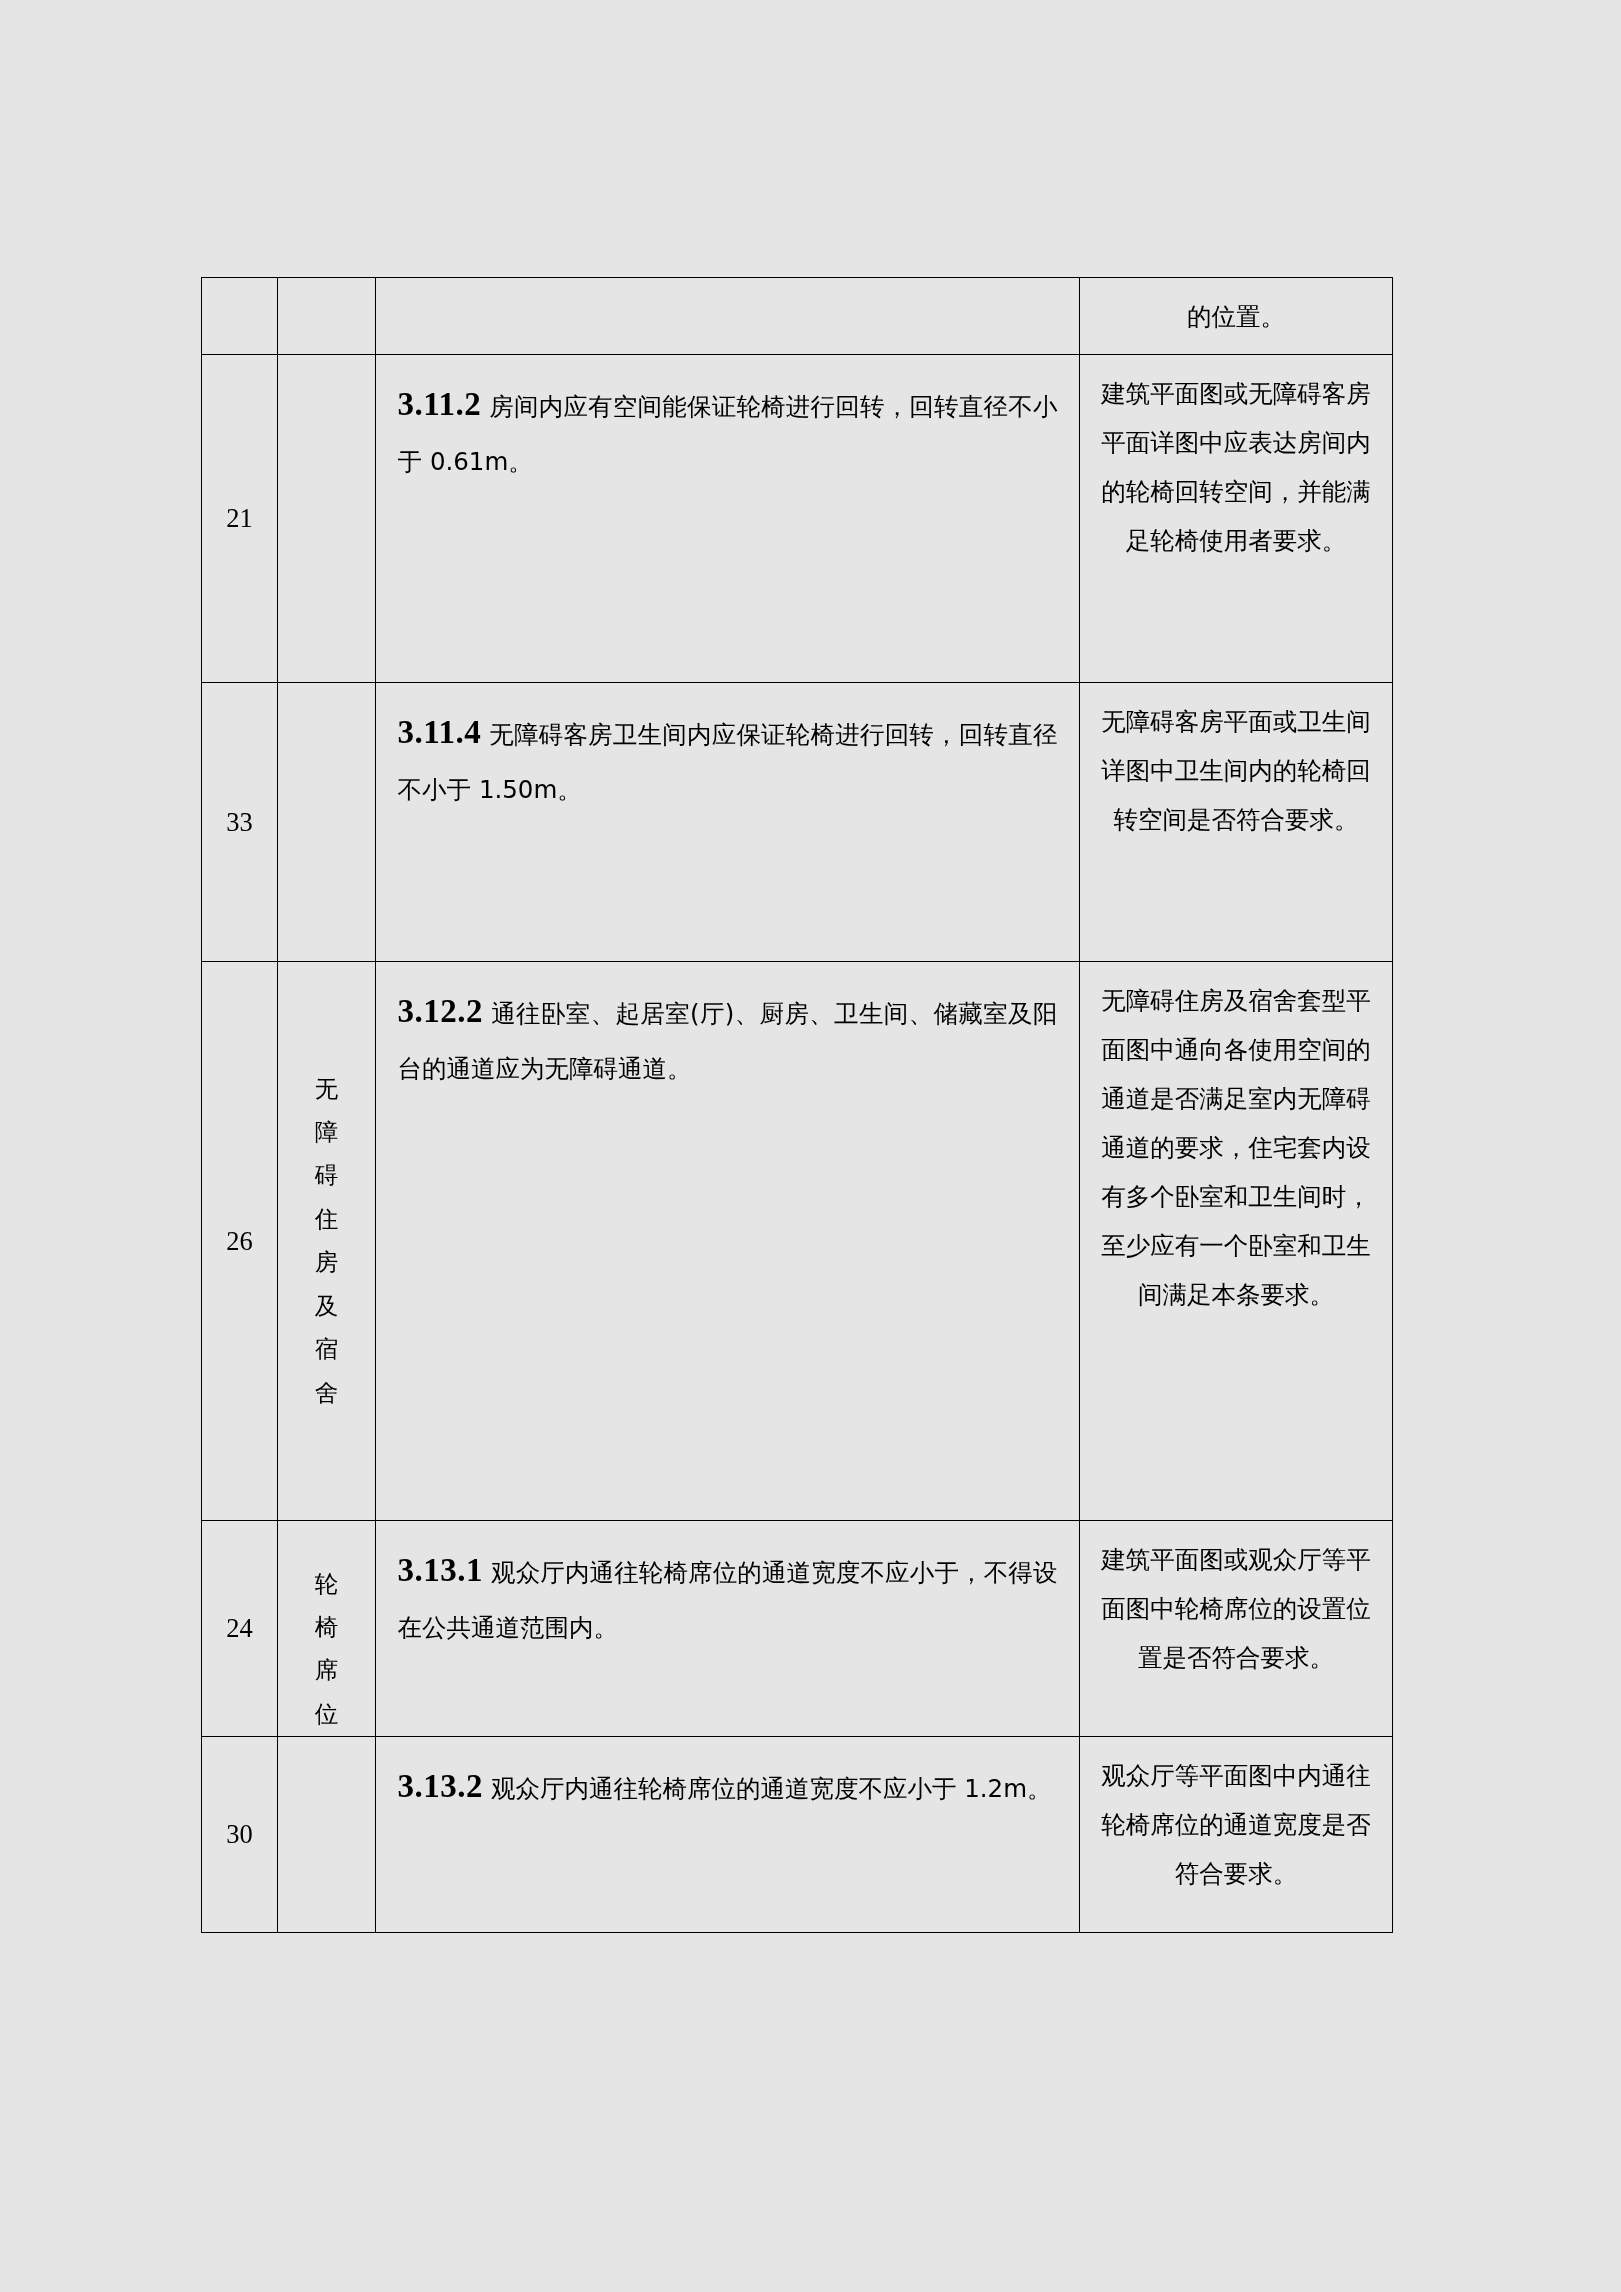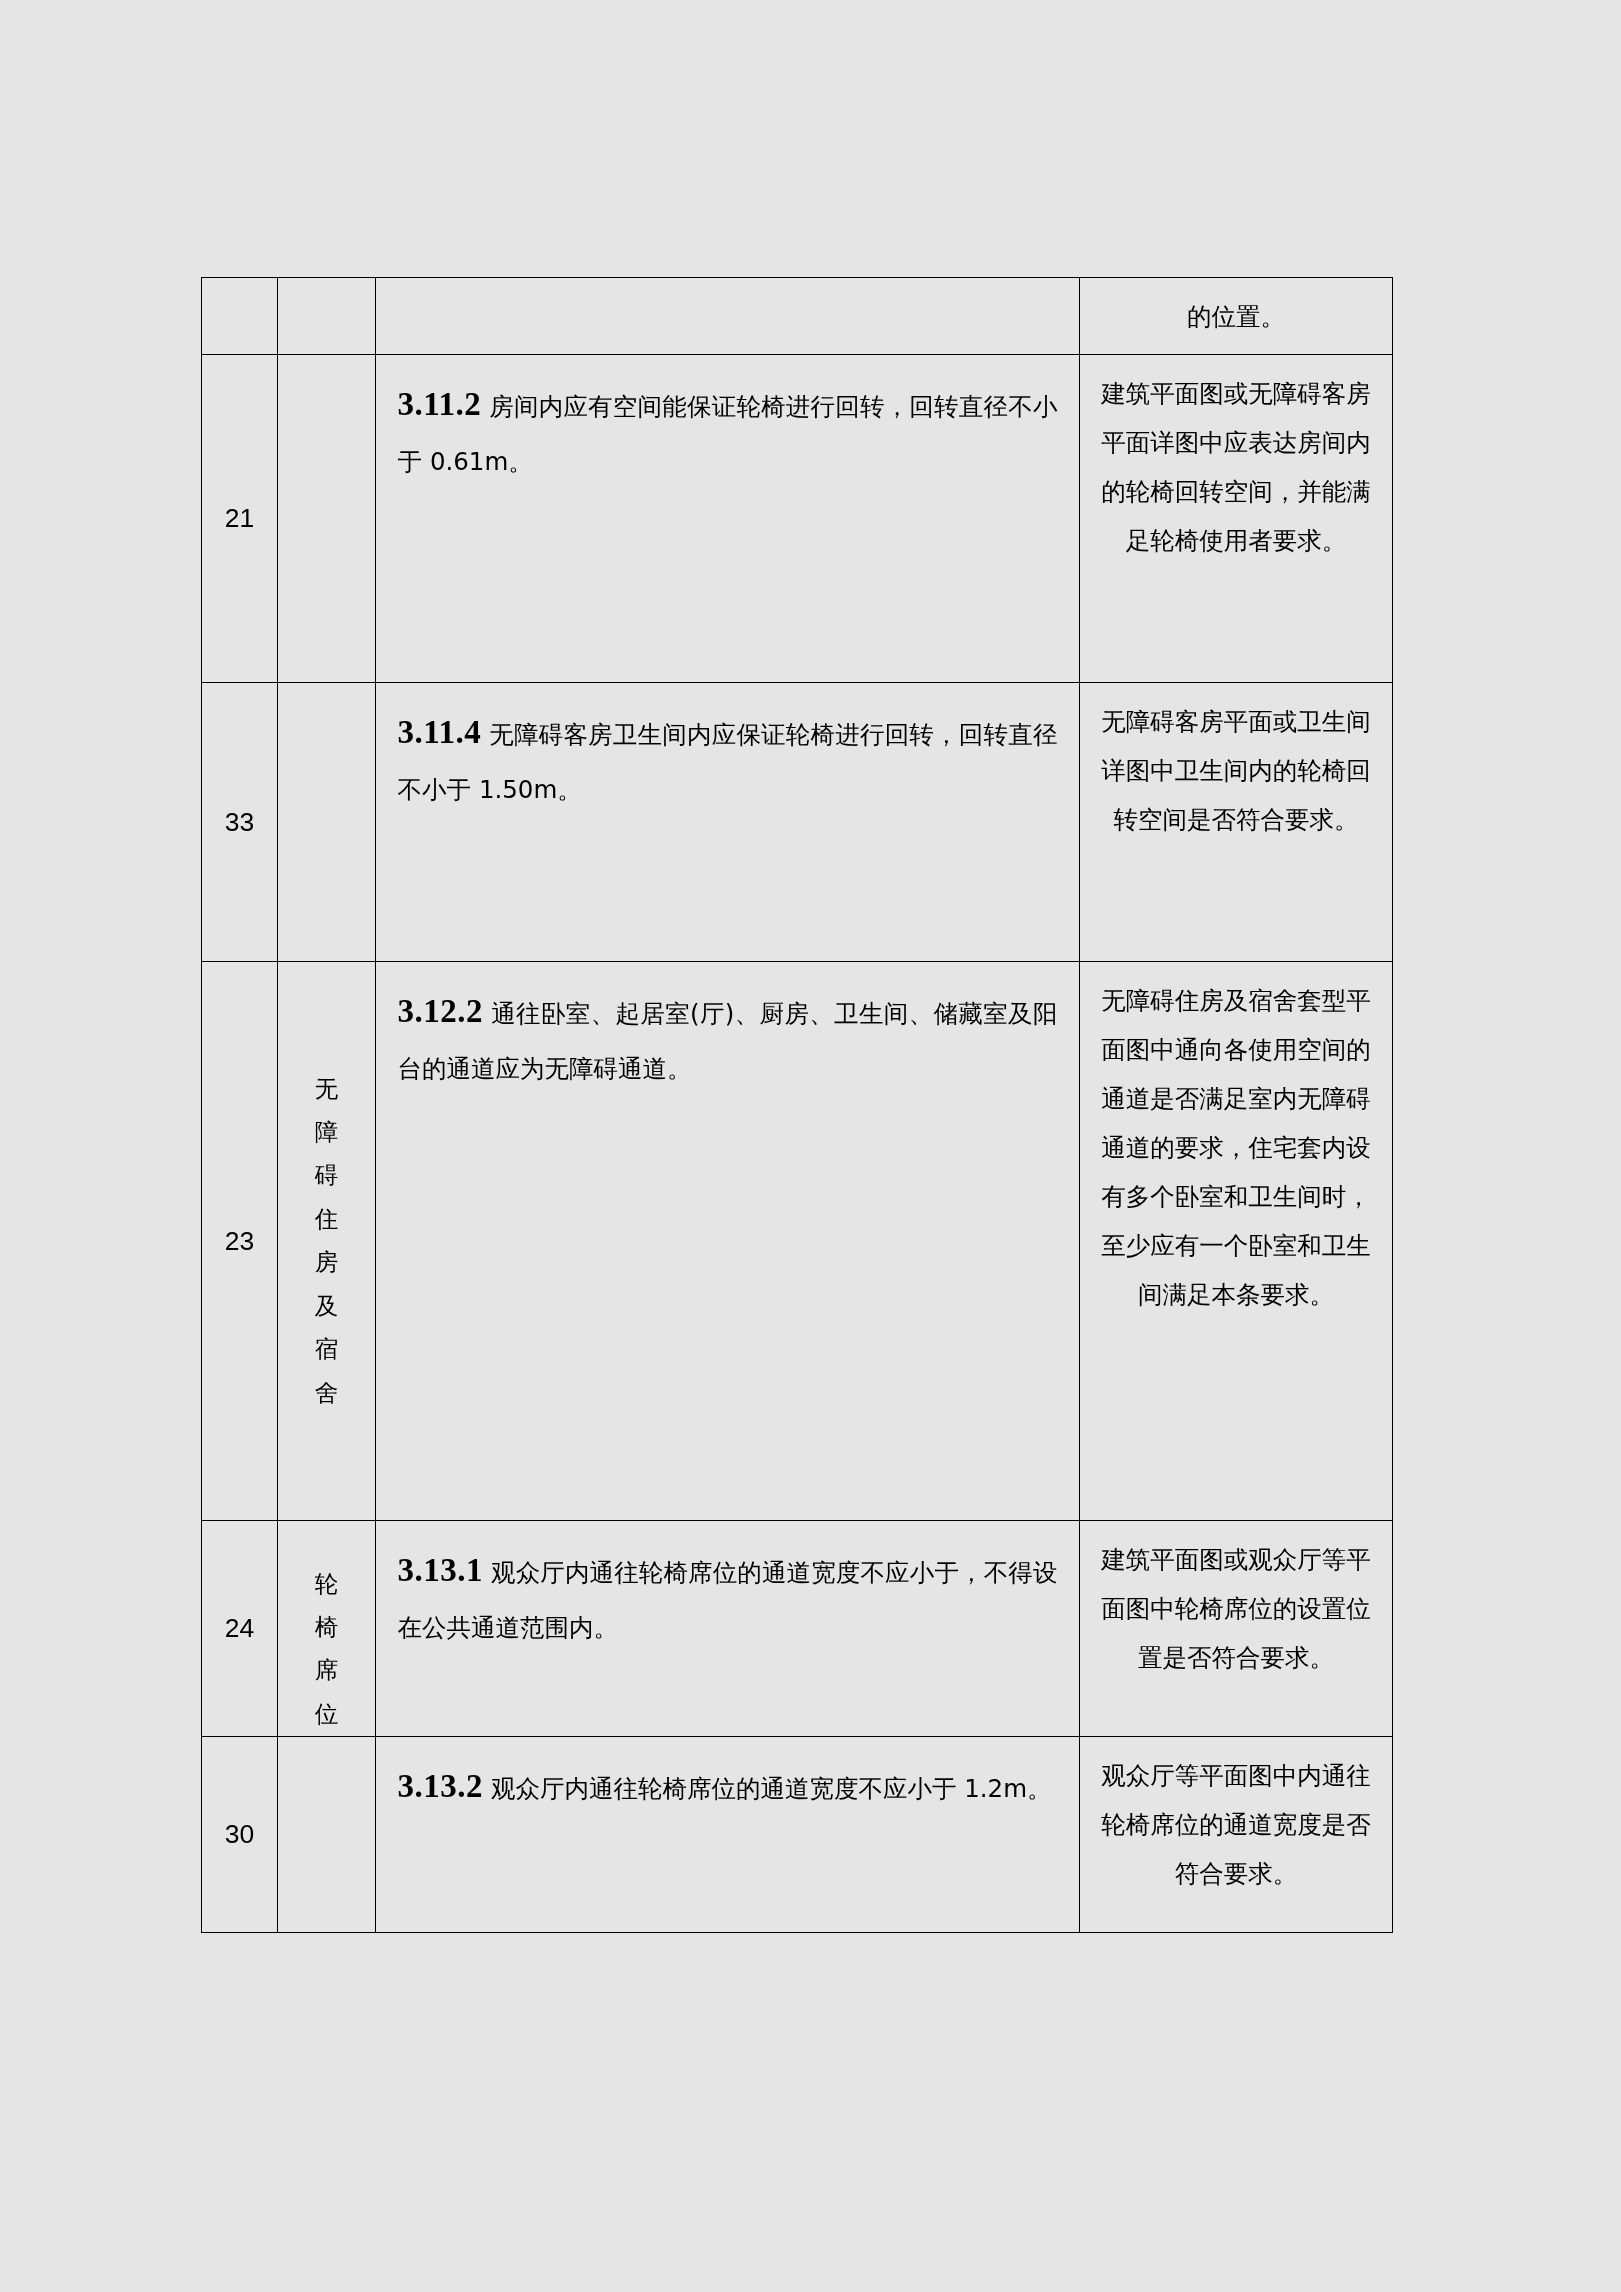--- a/index.html
+++ b/index.html
@@ -37,21 +37,21 @@
     font-size: 24.5px;
     line-height: 1.95;
   }
   .col-no      { width: 76px; }
   .col-cat     { width: 98px; }
   .col-content { width: 704px; }
   .col-check   { width: 313px; }
 
   td.cell-no {
     text-align: center;
-    font-family: Liberation Sans, sans-serif;
+    font-family: Liberation Serif, serif;
     font-size: 26.5px;
   }
   td.cell-cat {
     text-align: center;
     font-family: "DejaVu Sans", "Liberation Sans", sans-serif;
     font-size: 23.5px;
     line-height: 1.85;
     padding: 5.9px 13.7px;
   }
   td.cell-content {
@@ -138,21 +138,21 @@
       <tr class="row-tall-22">
         <td class="cell-no col-no">33</td>
         <td class="cell-cat col-cat"></td>
         <td class="cell-content col-content">
           <span class="clause-num">3.11.4</span>&nbsp;<span>无障碍客房卫生间内应保证轮椅进行回转，回转直径不小于 1.50m。</span>
         </td>
         <td class="cell-check col-check">无障碍客房平面或卫生间详图中卫生间内的轮椅回转空间是否符合要求。</td>
       </tr>
 
       <tr class="row-tall-23">
-        <td class="cell-no col-no">23</td>
+        <td class="cell-no col-no">26</td>
         <td class="cell-cat col-cat">
             <span class="cat-ch">无</span>
             <span class="cat-ch">障</span>
             <span class="cat-ch">碍</span>
             <span class="cat-ch">住</span>
             <span class="cat-ch">房</span>
             <span class="cat-ch">及</span>
             <span class="cat-ch">宿</span>
             <span class="cat-ch">舍</span>
           </td>

